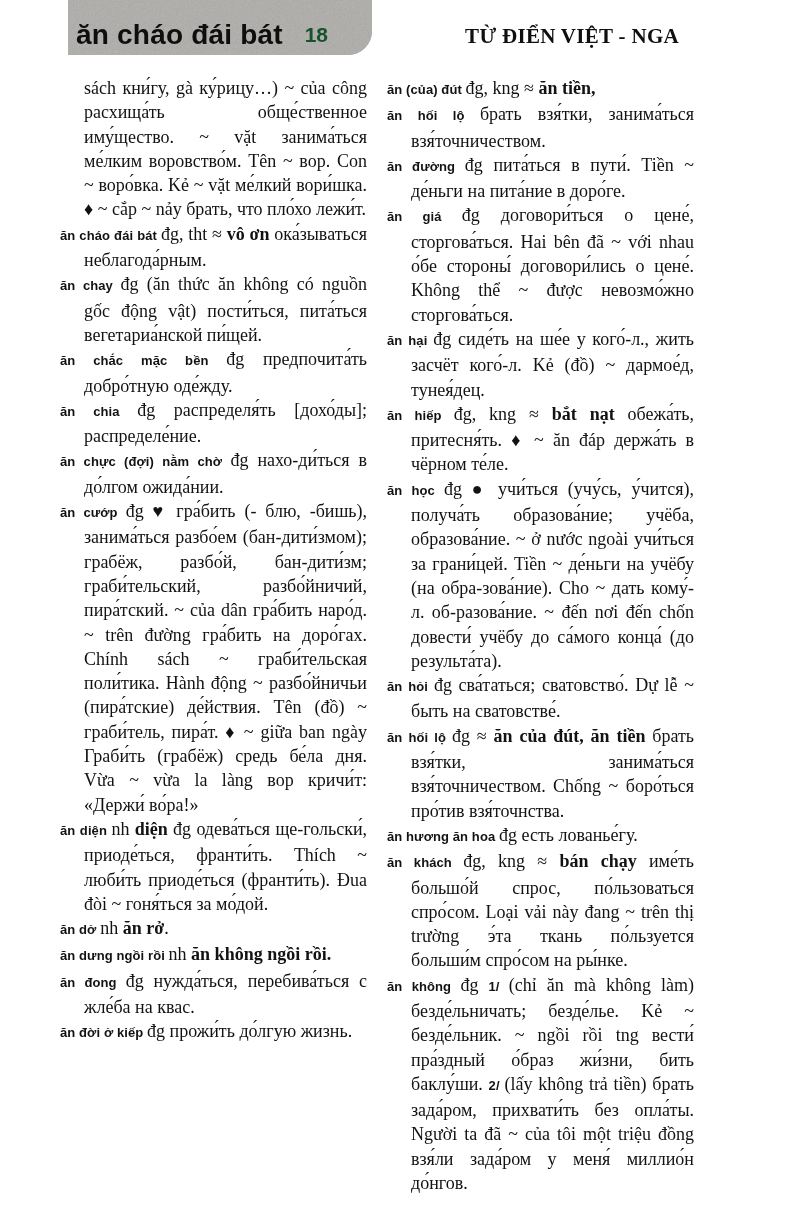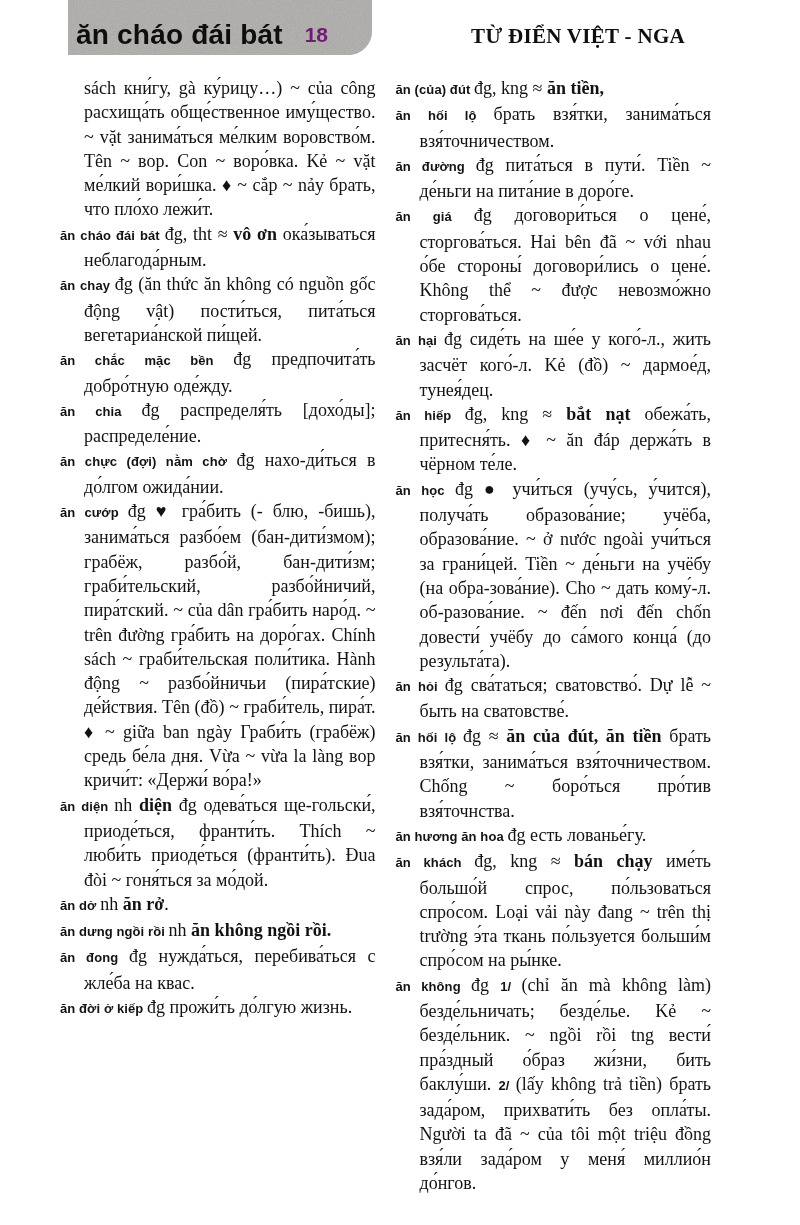--- a/index.html
+++ b/index.html
@@ -19,30 +19,30 @@
   .tab svg.noise{position:absolute;inset:0;width:100%;height:100%;}
   .tab-word{
     position:relative;z-index:2;margin:0 0 6px 8px;
     font-family:"Liberation Sans","DejaVu Sans",sans-serif;
     font-weight:700;font-size:28px;line-height:1;color:#0e0e0e;
     letter-spacing:.2px;white-space:nowrap;
   }
   .tab-page{
     position:relative;z-index:2;margin:0 44px 10px auto;
     font-family:"Liberation Sans","DejaVu Sans",sans-serif;
-    font-weight:700;font-size:21px;line-height:1;color:#701a75;
+    font-weight:700;font-size:21px;line-height:1;color:#14532d;
   }
   .dict-title{
-    position:absolute;right:56px;top:24px;
+    position:absolute;right:62px;top:24px;
     font-weight:700;font-size:21px;letter-spacing:.3px;color:#0f0f0f;
     white-space:nowrap;
   }
   
   .columns{
-    display:flex;gap:20px;margin:20px 30px 0 60px;
+    display:flex;gap:20px;margin:20px 47px 0 60px;
   }
   .col{width:336px;font-size:18px;line-height:24.3px;}
   .entry{
     text-align:justify;
     padding-left:24px;text-indent:-24px;
   }
   .entry.cont{text-indent:0;}
   .seg-h{
     font-family:"Liberation Sans","DejaVu Sans",sans-serif;
     font-weight:700;font-size:13px;letter-spacing:.1px;

